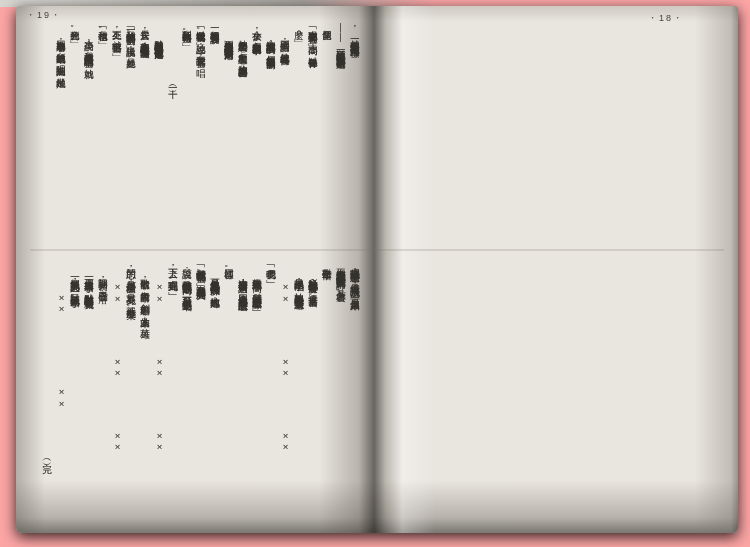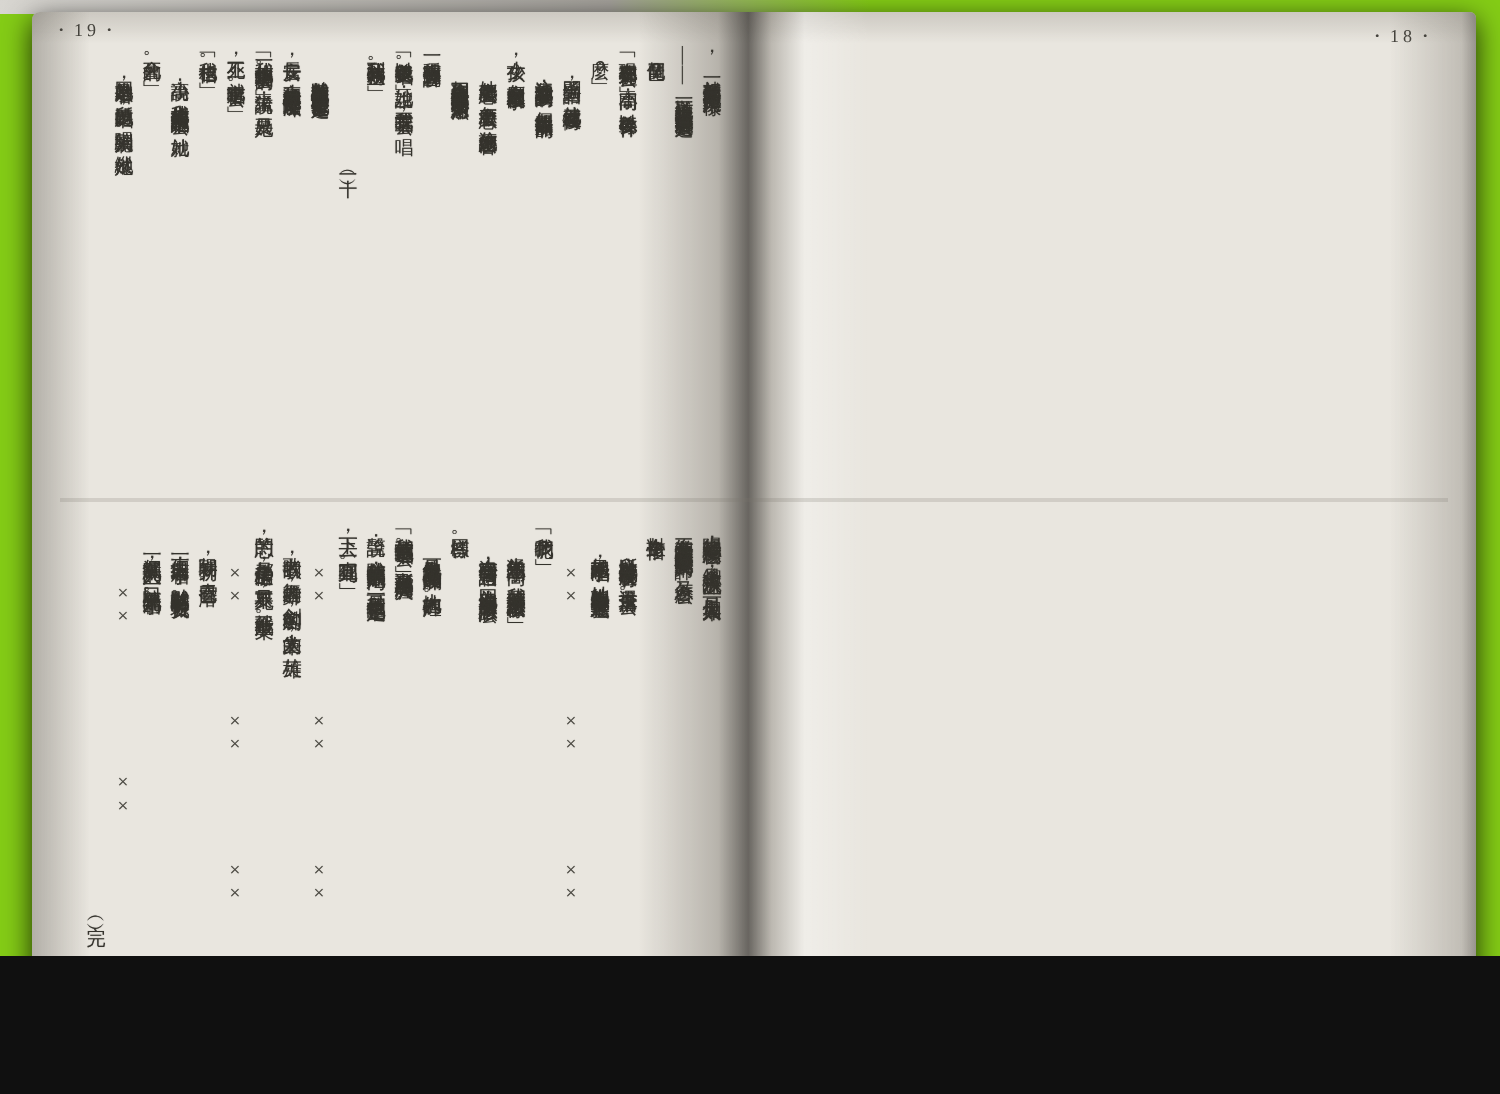--- a/index.html
+++ b/index.html
@@ -1,19 +1,19 @@
 <!DOCTYPE html>
 <html><head>
 <meta charset="utf-8">
 <style>
   html,body{margin:0;padding:0;background:#101010;}
   .photo{
-    position:relative;width:750px;height:478px;overflow:hidden;
-    background:#84cc16;
-    font-family:Liberation Serif, serif;
+    position:relative;width:750px;height:547px;overflow:hidden;
+    background:#fca5a5;
+    font-family:Liberation Sans, sans-serif;
   }
   .photo::before{ 
     content:'';position:absolute;top:0;left:0;width:58%;height:7px;
     background:linear-gradient(90deg,#d8d6d1 0%,#a5a29c 70%,rgba(40,38,35,0) 100%);
     z-index:0;
   }
   .book{
     position:absolute;left:16px;top:6px;width:722px;height:527px;
     background:#e9e6df;border-radius:4px 3px 5px 6px;
     box-shadow:0 4px 14px rgba(0,0,0,.8);
@@ -39,21 +39,21 @@
         rgba(90,85,77,.35) 97%, rgba(30,27,23,.55) 100%);
   }
   .book .midline{ 
     position:absolute;left:2%;top:243px;width:96%;height:2px;
     background:rgba(125,119,108,.22);pointer-events:none;
   }
   .pageno{
     position:absolute;font-size:9px;letter-spacing:2px;color:#45433d;z-index:3;
   }
   .pageno.left{left:26px;top:9px;}
-  .pageno.right{left:684px;top:12px;}
+  .pageno.right{left:648px;top:12px;}
   .page{position:absolute;top:0;height:547px;z-index:2;}
   .page.left-page{left:0;width:372px;}
   .page.right-page{left:372px;width:378px;}
   .register{
     position:absolute;
     writing-mode:vertical-rl;
     text-orientation:mixed;
     color:#35332d;
     text-shadow:0 0 .4px rgba(53,51,45,.55);
   }

